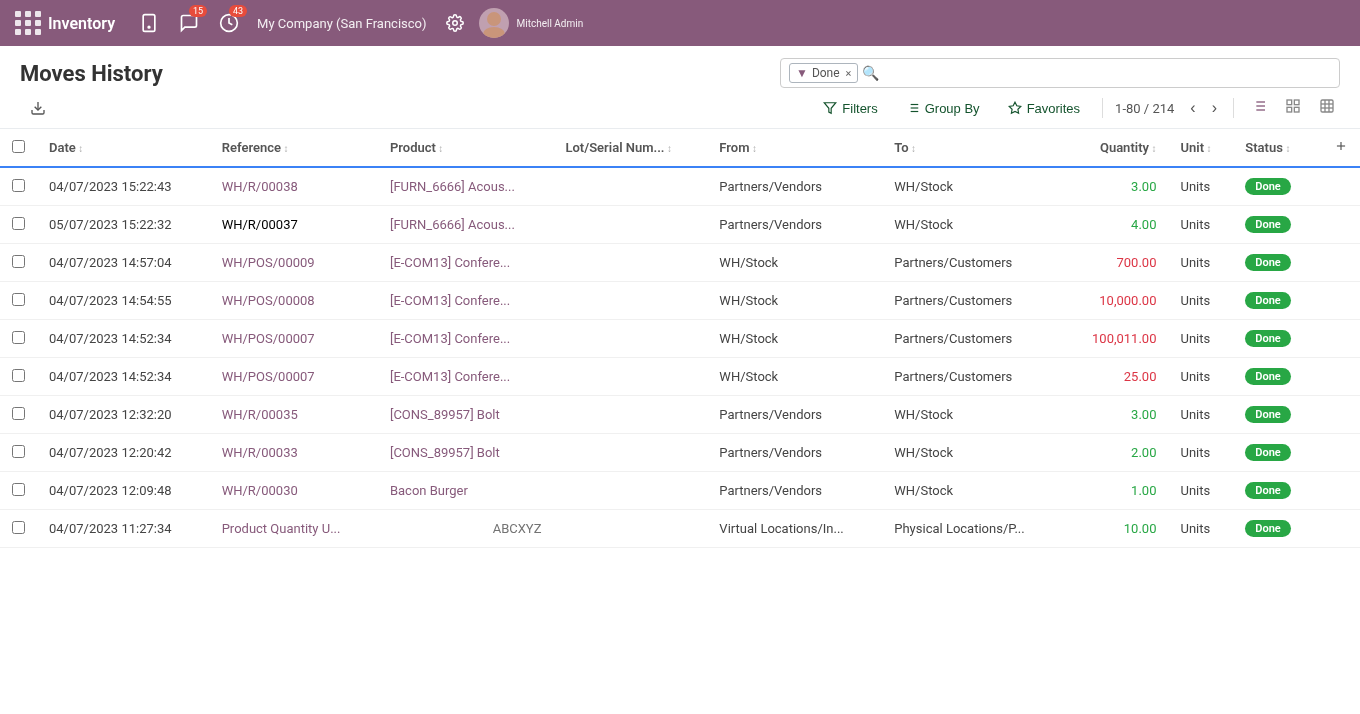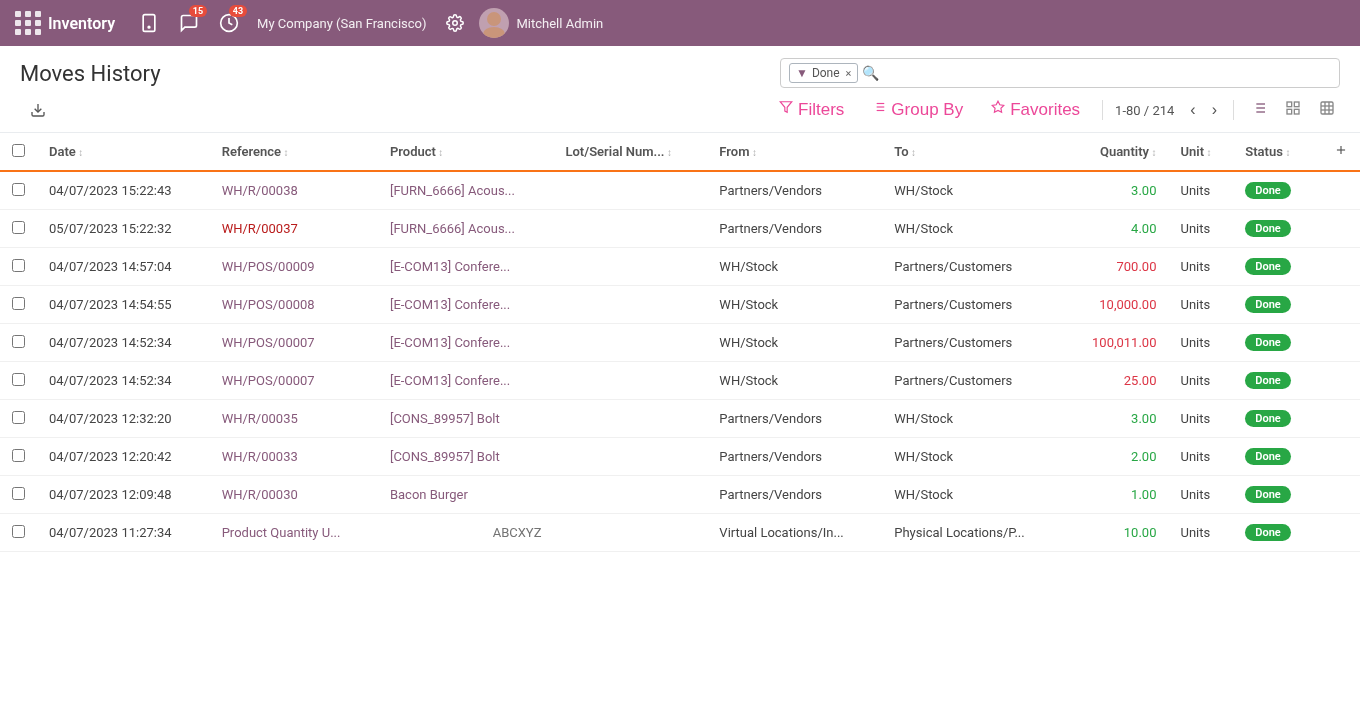--- a/index.html
+++ b/index.html
@@ -23,43 +23,43 @@
     .apps-grid { display: grid; grid-template-columns: repeat(3,7px); gap: 3px; }
     .apps-dot { width: 6px; height: 6px; background: rgba(255,255,255,0.85); border-radius: 1px; }
     .topnav-brand { font-size: 16px; font-weight: 600; margin-right: 18px; cursor: pointer; }
     .topnav-menu { display: flex; gap: 2px; flex: 1; }
     .topnav-item {
       padding: 4px 12px; border-radius: 4px; cursor: pointer; font-size: 14px; color: rgba(255,255,255,0.9);
     }
     .topnav-right { display: flex; align-items: center; gap: 8px; }
     .topnav-icon-btn {
       width: 32px; height: 32px; border-radius: 4px; display: flex; align-items: center; justify-content: center;
-      cursor: pointer; position: relative; color: #fff; font-size: 18px; font-weight: bold;
+      cursor: pointer; position: relative; color: #fff; font-size: 18px;
     }
     .badge {
       position: absolute; top: -2px; right: -2px;
       background: #e74c3c; color: #fff; font-size: 9px; border-radius: 8px;
       padding: 1px 4px; min-width: 16px; text-align: center;
     }
     .company-name { font-size: 13px; color: rgba(255,255,255,0.9); margin: 0 4px; }
     .avatar {
       width: 30px; height: 30px; border-radius: 50%; background: #c0a0b0;
       display: flex; align-items: center; justify-content: center; overflow: hidden;
       cursor: pointer;
     }
-    .user-name { font-size: 13px; color: rgba(255,255,255,0.9); cursor: pointer; }
+    .user-name { font-size: 10px; color: rgba(255,255,255,0.9); cursor: pointer; }
 
     
     .page-header {
       padding: 12px 20px 0 20px;
       display: flex;
       align-items: center;
       justify-content: space-between;
     }
-    .page-title { font-size: 22px; font-weight: 400; color: #333; }
+    .page-title { font-size: 22px; font-weight: 700; color: #333; }
 
     
     .search-bar {
       display: flex; align-items: center;
       border: 1px solid #ccc; border-radius: 4px;
       padding: 4px 8px; width: 560px; background: #fff;
     }
     .filter-tag {
       display: flex; align-items: center; gap: 4px;
       background: #fff; border: 1px solid #adb5bd; border-radius: 3px;
@@ -74,41 +74,41 @@
 
     
     .toolbar {
       padding: 8px 20px;
       display: flex; align-items: center; justify-content: space-between;
       border-bottom: 1px solid #e9ecef;
     }
     .toolbar-left { display: flex; align-items: center; gap: 8px; }
     .toolbar-right { display: flex; align-items: center; gap: 8px; }
     .toolbar-btn {
-      display: flex; align-items: flex-start; gap: 5px;
+      display: flex; align-items: center; gap: 5px;
       padding: 4px 10px; border-radius: 4px; cursor: pointer;
-      font-size: 17px; color: #ec4899; background: none; border: none;
+      font-size: 13px; color: #14532d; background: none; border: none;
     }
     .toolbar-divider { width: 1px; height: 20px; background: #ddd; margin: 0 4px; }
     .pagination-info { font-size: 13px; color: #555; margin-right: 4px; }
     .pagination-btn { cursor: pointer; color: #555; padding: 2px 4px; font-size: 16px; border: none; background: none; }
     .view-btn { cursor: pointer; color: #888; padding: 2px 5px; font-size: 16px; border: none; background: none; }
     .view-btn.active { color: #875a7b; }
     .download-btn {
       cursor: pointer; color: #555; font-size: 16px; border: none; background: none;
       display: flex; align-items: center;
     }
 
     
     .table-container { overflow-x: auto; }
     table {
       width: 100%; border-collapse: collapse; font-size: 13px;
     }
     thead tr {
-      border-bottom: 2px solid #f97316;
+      border-bottom: 2px solid #3b82f6;
     }
     thead th {
       padding: 10px 12px; text-align: left; font-weight: 600; color: #555;
       white-space: nowrap; font-size: 13px;
     }
     thead th.right { text-align: right; }
     tbody tr {
       border-bottom: 1px solid #f0f0f0;
     }
     tbody td {
@@ -296,21 +296,21 @@
       <td>Partners/Vendors</td>
       <td>WH/Stock</td>
       <td class="qty qty-green">3.00</td>
       <td>Units</td>
       <td><span class="status-done">Done</span></td>
       <td></td>
     </tr>
         <tr>
       <td class="checkbox-cell"><input type="checkbox" style=""></td>
       <td>05/07/2023 15:22:32</td>
-      <td style="color:#b91c1c;cursor:pointer;">WH/R/00037</td>
+      <td style="color:#000000;cursor:pointer;">WH/R/00037</td>
       <td style="color:#875a7b;cursor:pointer;">[FURN_6666] Acous...</td>
       <td></td>
       <td>Partners/Vendors</td>
       <td>WH/Stock</td>
       <td class="qty qty-green">4.00</td>
       <td>Units</td>
       <td><span class="status-done">Done</span></td>
       <td></td>
     </tr>
         <tr>

